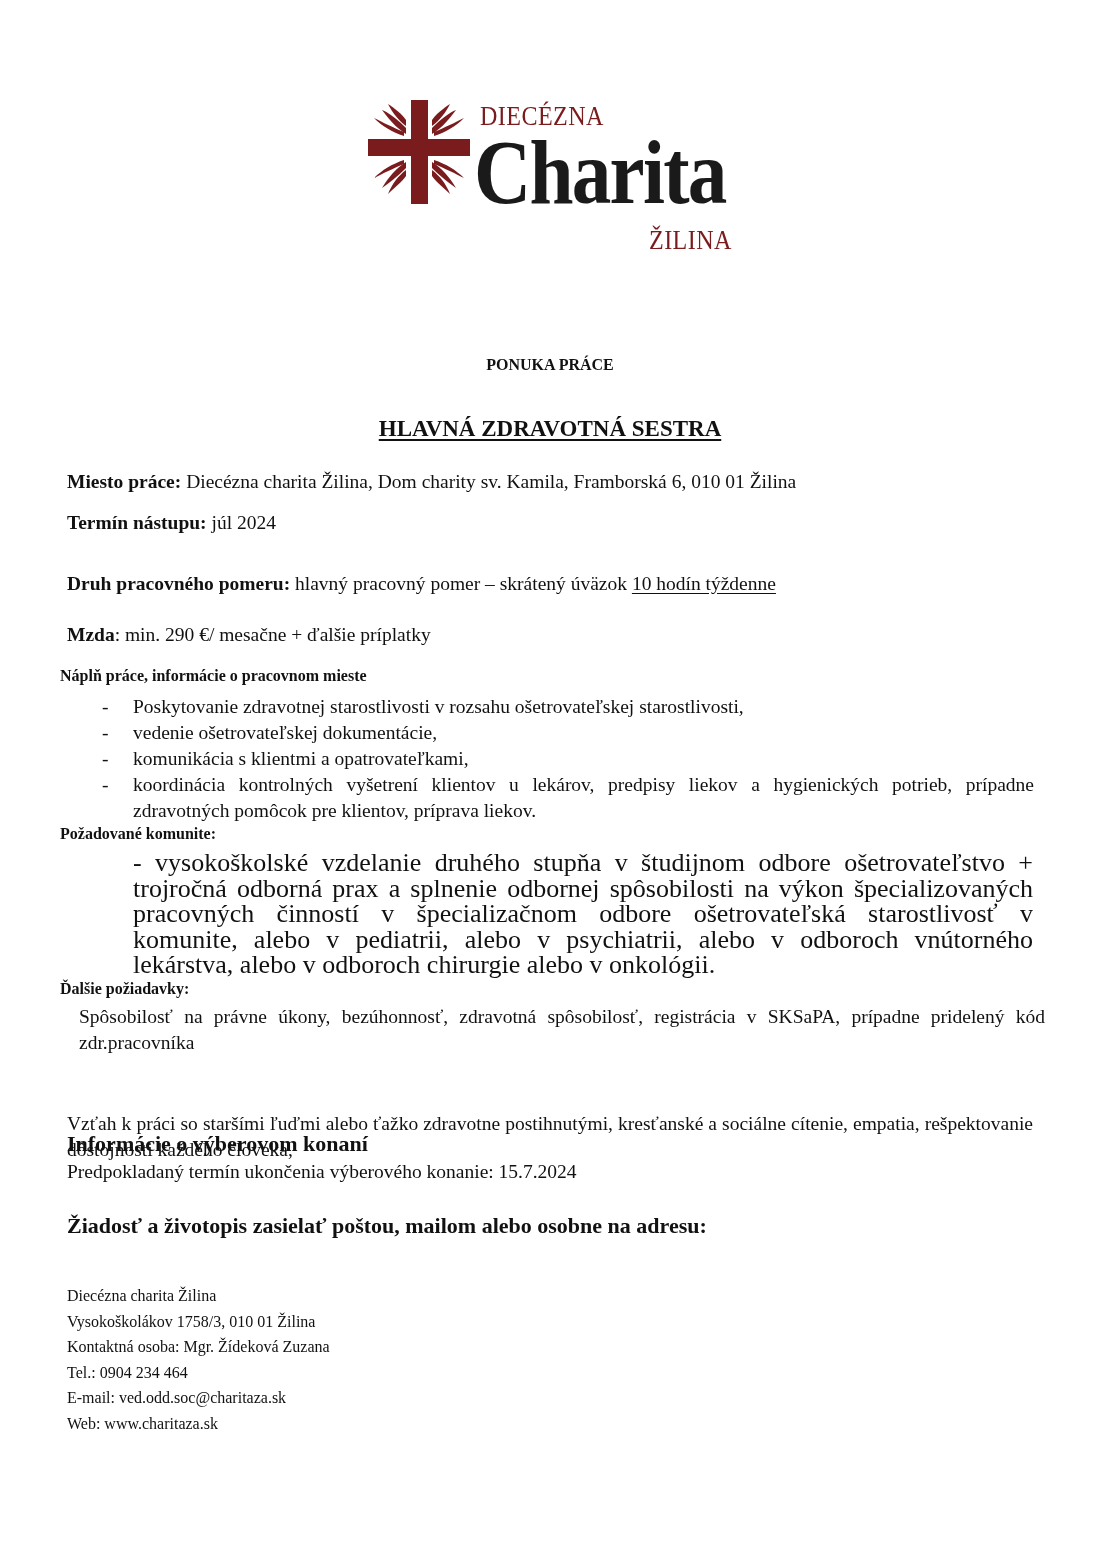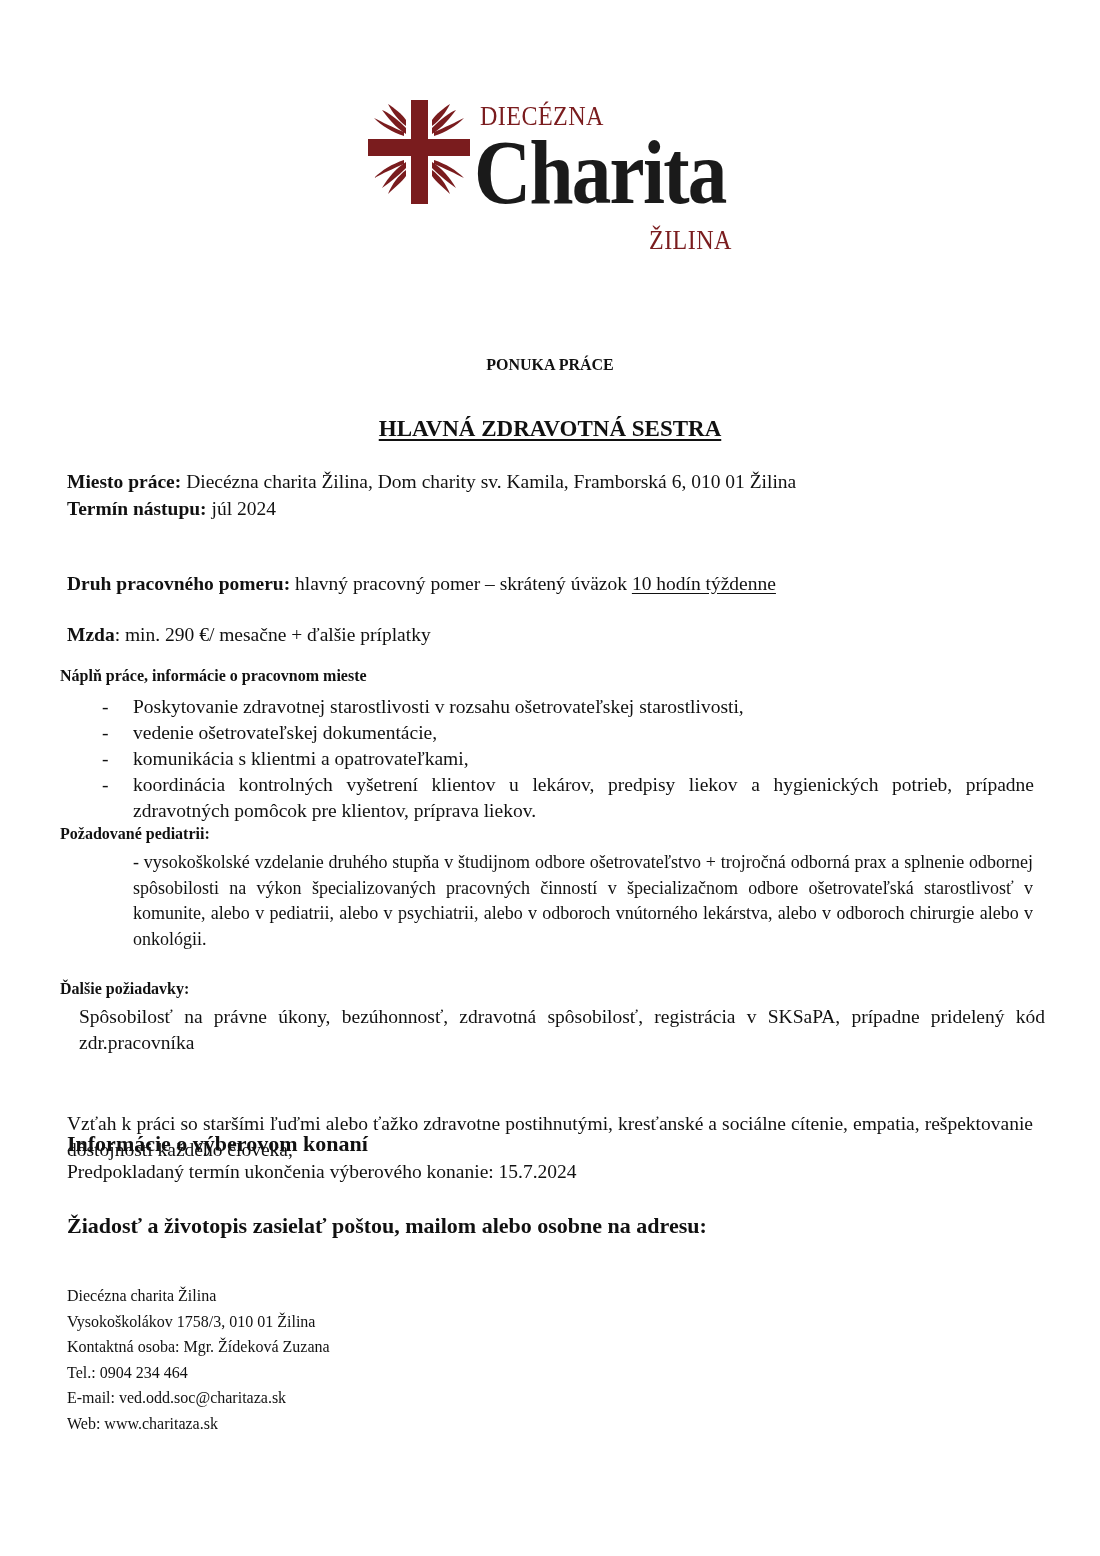--- a/index.html
+++ b/index.html
@@ -41,21 +41,21 @@
   .line { position: absolute; left: 67px; font-size: 19.5px; white-space: nowrap; }
   .line b { font-weight: bold; }
   .u { text-decoration: underline; text-underline-offset: 3px; }
 
   .heading { position: absolute; left: 60px; font-size: 16px; font-weight: bold; }
 
   .bullets { position: absolute; left: 98px; top: 694px; width: 936px; font-size: 19.5px; line-height: 26px; margin: 0; padding: 0; list-style: none; }
   .bullets li { position: relative; padding-left: 35px; text-align: justify; }
   .bullets li .dash { position: absolute; left: 4px; top: 0; }
 
-  .edu { position: absolute; left: 133px; top: 850px; width: 900px; font-size: 18px; line-height: 25.5px; text-align: justify; }
+  .edu { position: absolute; left: 133px; top: 850px; width: 900px; font-size: 26px; line-height: 25.5px; text-align: justify; }
 
   .para { position: absolute; left: 67px; width: 966px; font-size: 19.5px; line-height: 25.5px; text-align: justify; }
 
   .big-heading { position: absolute; left: 67px; font-size: 22px; font-weight: bold; white-space: nowrap; }
   .contact { position: absolute; left: 67px; top: 1275px; font-size: 16px; line-height: 25.5px; margin-top: 8px; }
   .contact div { white-space: nowrap; }
 </style>
 </head>
 <body>
 
@@ -91,21 +91,21 @@
   </div>
 
   <div class="title">PONUKA PRÁCE</div>
   <div class="subtitle">HLAVNÁ ZDRAVOTNÁ SESTRA</div>
 
   <div class="line" style="top:471px;">
     <b>Miesto práce:</b>
     <span>Diecézna charita Žilina, Dom charity sv. Kamila, Framborská 6, 010 01 Žilina</span>
   </div>
 
-  <div class="line" style="top:498px;">
+  <div class="line" style="top:512px;">
     <b>Termín nástupu:</b>
     <span>júl 2024</span>
   </div>
 
   <div class="line" style="top:573px;text-align:right;">
     <b>Druh pracovného pomeru:</b>
     <span>hlavný pracovný pomer – skrátený úväzok</span>
     <span class="u">10 hodín týždenne</span>
   </div>
 
@@ -115,21 +115,21 @@
 
   <div class="heading" style="top:667px;">Náplň práce, informácie o pracovnom mieste</div>
 
   <ul class="bullets">
     <li><span class="dash">-</span><span>Poskytovanie zdravotnej starostlivosti v rozsahu ošetrovateľskej starostlivosti,</span></li>
     <li><span class="dash">-</span><span>vedenie ošetrovateľskej dokumentácie,</span></li>
     <li><span class="dash">-</span><span>komunikácia s klientmi a opatrovateľkami,</span></li>
     <li><span class="dash">-</span><span>koordinácia kontrolných vyšetrení klientov u lekárov, predpisy liekov a hygienických potrieb, prípadne zdravotných pomôcok pre klientov, príprava liekov.</span></li>
   </ul>
 
-  <div class="heading" style="top:825px;">Požadované pediatrii:</div>
+  <div class="heading" style="top:825px;">Požadované komunite:</div>
   <div class="edu">- vysokoškolské vzdelanie druhého stupňa v študijnom odbore ošetrovateľstvo + trojročná odborná prax a splnenie odbornej spôsobilosti na výkon špecializovaných pracovných činností v špecializačnom odbore ošetrovateľská starostlivosť v komunite, alebo v pediatrii, alebo v psychiatrii, alebo v odboroch vnútorného lekárstva, alebo v odboroch chirurgie alebo v onkológii.</div>
 
   <div class="heading" style="top:980px;">Ďalšie požiadavky:</div>
   <div class="para" style="top:1004px;margin-left:12px;">Spôsobilosť na právne úkony, bezúhonnosť, zdravotná spôsobilosť, registrácia v SKSaPA, prípadne pridelený kód zdr.pracovníka</div>
   <div class="para" style="top:1092px;margin-top:19px;">Vzťah k práci so staršími ľuďmi alebo ťažko zdravotne postihnutými, kresťanské a sociálne cítenie, empatia, rešpektovanie dôstojnosti každého človeka,</div>
 
   <div class="big-heading" style="top:1131px;">Informácie o výberovom konaní</div>
   <div class="line" style="top:1161px;">Predpokladaný termín ukončenia výberového konanie: 15.7.2024</div>
 
   <div class="big-heading" style="top:1213px;">Žiadosť a životopis zasielať poštou, mailom alebo osobne na adresu:</div>

